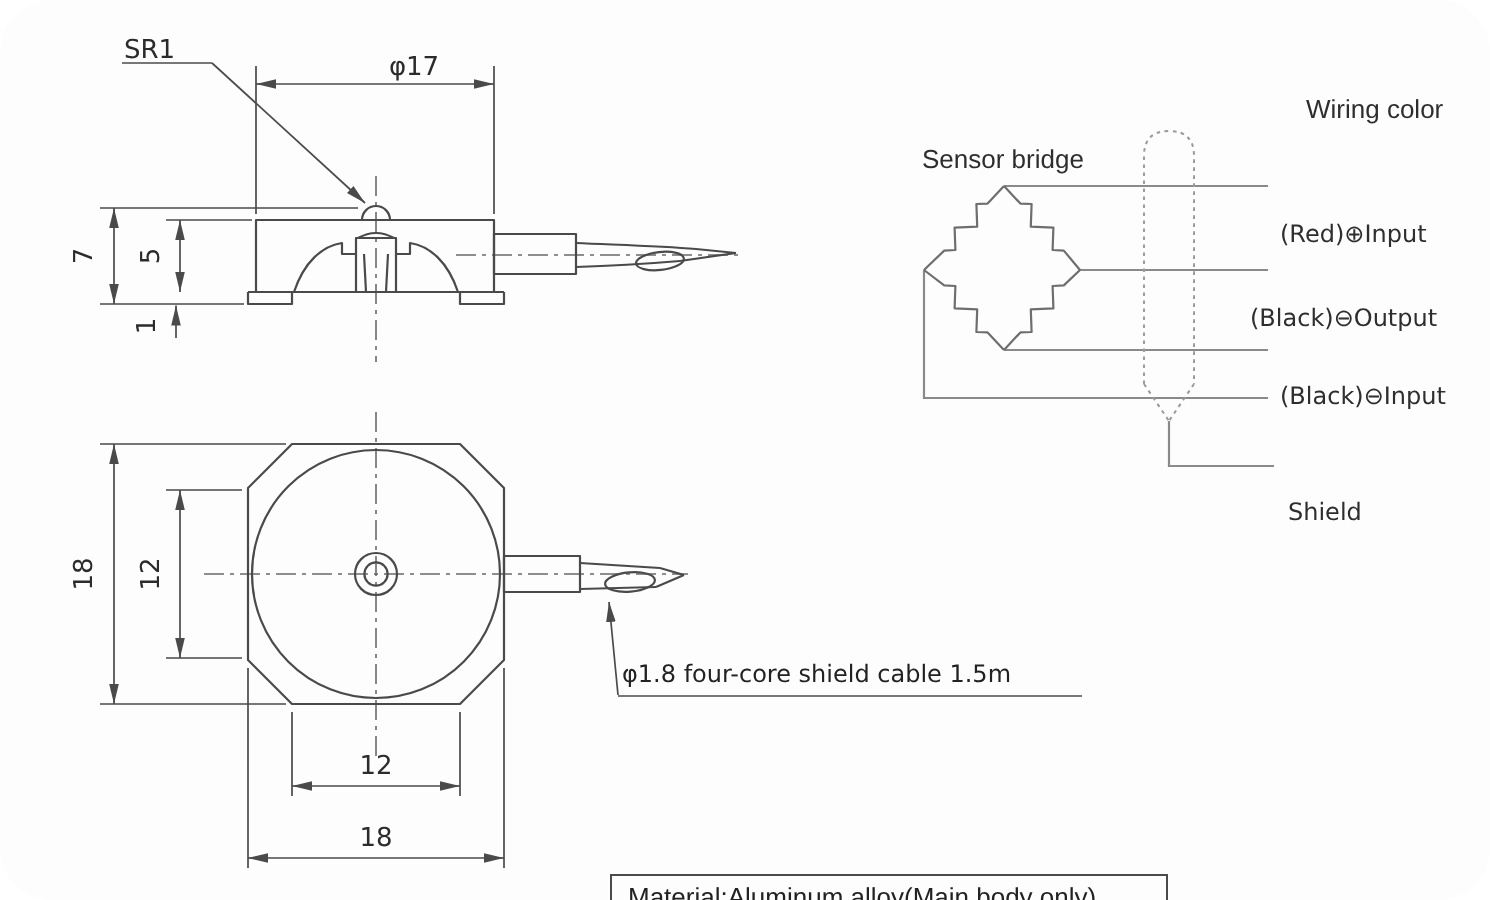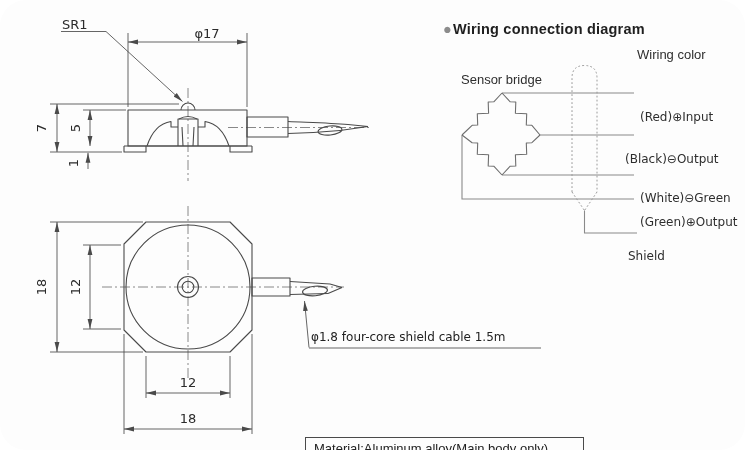--- a/index.html
+++ b/index.html
@@ -123,31 +123,27 @@
       <text class="dim-svg-text" transform="translate(46,128) rotate(-90)" text-anchor="middle">7</text>
       <text class="dim-svg-text" transform="translate(79.5,128) rotate(-90)" text-anchor="middle">5</text>
       <text class="dim-svg-text" transform="translate(77.5,163) rotate(-90)" text-anchor="middle">1</text>
       <text class="dim-svg-text" transform="translate(46,287) rotate(-90)" text-anchor="middle">18</text>
       <text class="dim-svg-text" transform="translate(79.5,287) rotate(-90)" text-anchor="middle">12</text>
       <text class="dim-svg-text" x="188" y="387" text-anchor="middle">12</text>
       <text class="dim-svg-text" x="188" y="423" text-anchor="middle">18</text>
     </g>
   </svg>
 
-  <div class="ovl hdr">
-    <span class="bullet">●</span><span>Wiring connection diagram</span>
-  </div>
 
   <div class="ovl colhead" style="left:461px;top:47px;margin-top:25px;">Sensor bridge</div>
-  <div class="ovl colhead" style="left:637px;top:47px;">Wiring color</div>
+  <div class="ovl colhead" style="left:653px;top:47px;">Wiring color</div>
 
   <div class="ovl wlabel" style="left:640px;top:86px;">(Red)⊕Input</div>
   <div class="ovl wlabel" style="left:625px;top:128px;">(Black)⊖Output</div>
-  <div class="ovl wlabel" style="left:640px;top:167px;">(White)⊖Green</div>
-  <div class="ovl wlabel" style="left:640px;top:191px;">(Green)⊕Output</div>
-  <div class="ovl wlabel" style="left:628px;top:225px;">Shield</div>
+  <div class="ovl wlabel" style="left:640px;top:167px;">(Black)⊖Input</div>
+  <div class="ovl wlabel" style="left:644px;top:225px;">Shield</div>
 
 
   <div class="ovl cablenote">φ1.8 four-core shield cable 1.5m</div>
 
   <div class="ovl matbox">Material:Aluminum alloy(Main body only)</div>
 
 </div>
 
 </body></html>

